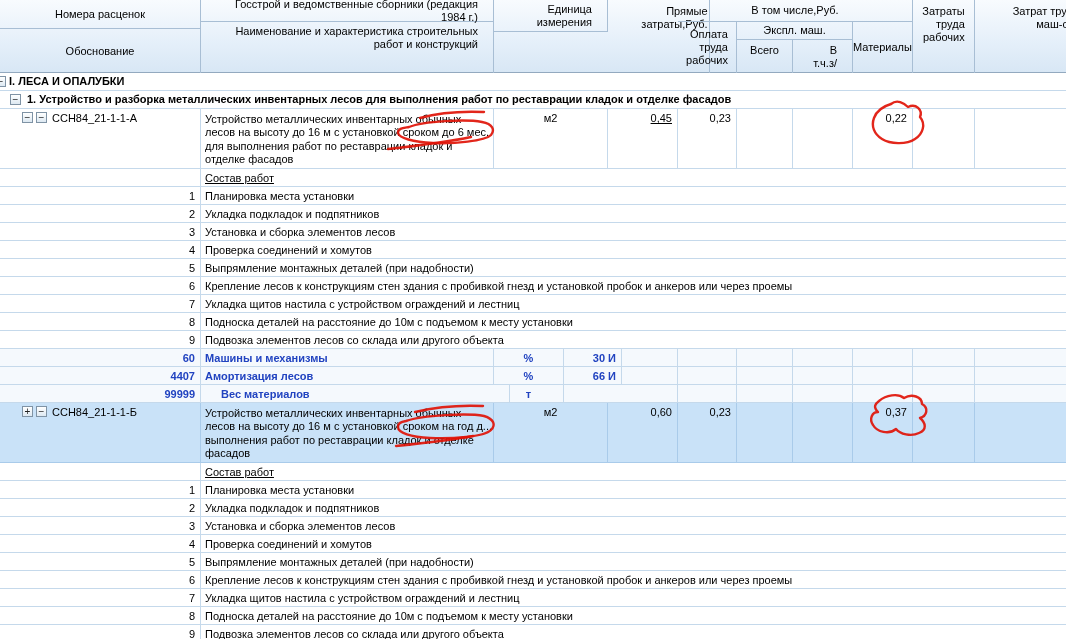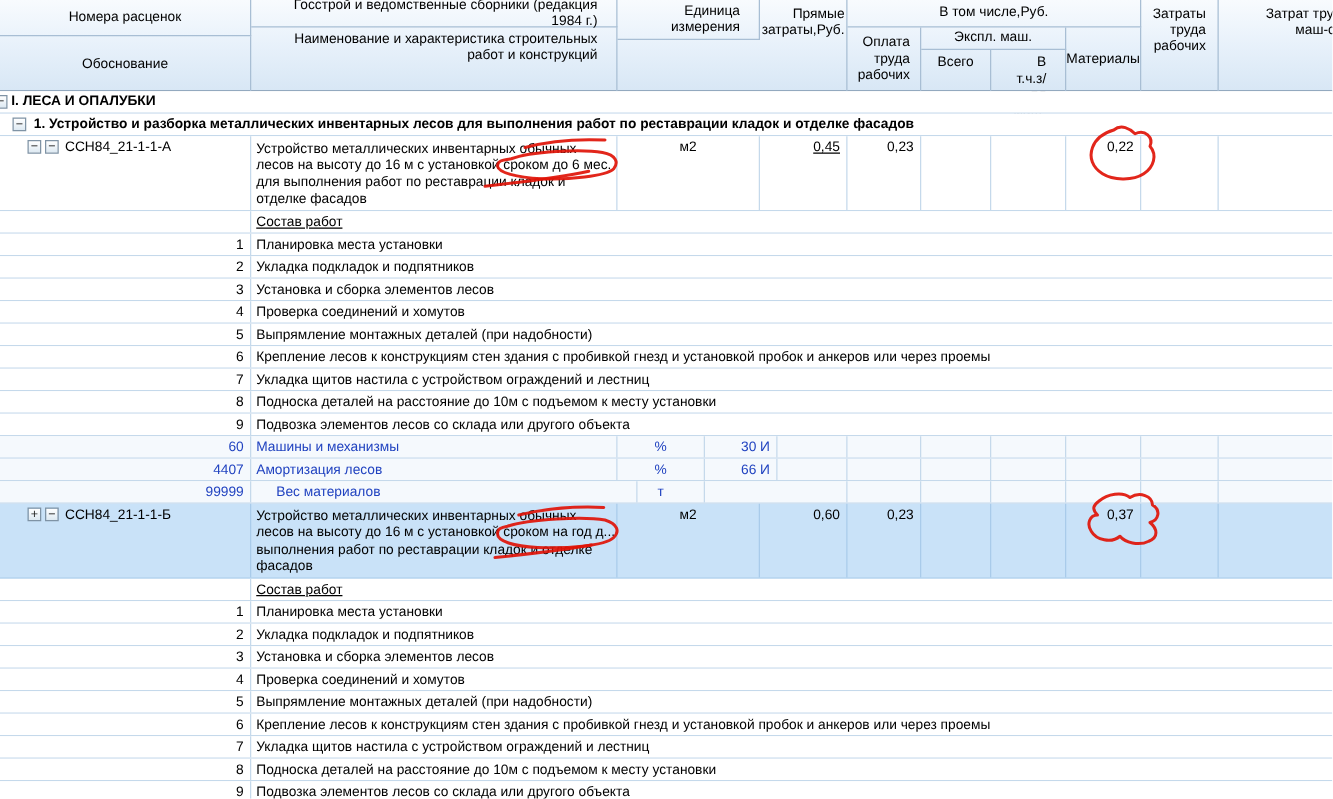--- a/index.html
+++ b/index.html
@@ -18,21 +18,21 @@
       font-size:11px;line-height:13px;padding:0 15px;}
   .hb{border-bottom:1px solid var(--header-border);}
   .ht{align-items:flex-start;padding-top:5px;}
   
   .body{position:absolute;left:0;top:73px;width:1066px;}
   .row{position:relative;width:1066px;height:18px;box-sizing:border-box;
        border-bottom:1px solid var(--grid);background:#fff;}
   .row.rate{height:60px;}
   .row.sel{background:var(--selected-row);border-bottom-color:var(--grid-sel);}
   .row.sel .cell{border-right-color:var(--grid-sel);}
-  .row.resource{background:var(--resource-bg);color:var(--resource-text);}
+  .row.resource{background:var(--resource-bg);color:var(--resource-text);font-weight:bold;}
   .row.bold{font-weight:bold;}
   .cell{position:absolute;top:0;height:100%;box-sizing:border-box;
         border-right:1px solid var(--grid);display:flex;align-items:center;overflow:hidden;}
   .cell.nb{border-right:none;}
   .tl{justify-content:flex-start;padding-left:4px;}
   .tr{justify-content:flex-end;padding-right:5px;}
   .tc{justify-content:center;}
   .top{align-items:flex-start;padding-top:3px;}
   .desc{display:block;padding:2px 0 0 4px;line-height:13.5px;white-space:nowrap;}
   .underline{text-decoration:underline;}
@@ -50,21 +50,21 @@
 <body>
 
 <div class="app">
 
   <div class="header">
     <div class="hc hb" style="left:0;top:0;width:201px;height:29px">Номера расценок</div>
     <div class="hc" style="left:0;top:29px;width:201px;height:44px">Обоснование</div>
     <div class="hc hb" style="left:201px;top:0;width:293px;height:22px">Госстрой и ведомственные сборники (редакция 1984 г.)</div>
     <div class="hc ht" style="left:201px;top:22px;width:293px;height:51px;padding-top:3px">Наименование и характеристика строительных работ и конструкций</div>
     <div class="hc hb" style="left:494px;top:0;width:114px;height:32px">Единица измерения</div>
-    <div class="hc ht" style="left:608px;top:0;width:70px;height:73px">Прямые затраты,Руб.</div>
+    <div class="hc ht" style="left:640px;top:0;width:70px;height:73px">Прямые затраты,Руб.</div>
     <div class="hc hb" style="left:678px;top:0;width:235px;height:22px">В том числе,Руб.</div>
     <div class="hc" style="left:678px;top:22px;width:59px;height:51px">Оплата труда рабочих</div>
     <div class="hc hb" style="left:737px;top:22px;width:116px;height:18px">Экспл. маш.</div>
     <div class="hc ht" style="left:737px;top:40px;width:56px;height:33px;padding-top:4px">Всего</div>
     <div class="hc ht" style="left:793px;top:40px;width:60px;height:33px;padding-top:4px">В т.ч.з/пл маш-тов</div>
     <div class="hc" style="left:853px;top:22px;width:60px;height:51px">Материалы</div>
     <div class="hc ht" style="left:913px;top:0;width:62px;height:73px">Затраты труда рабочих</div>
     <div class="hc ht nb" style="left:975px;top:0;width:120px;height:73px">Затрат труда маш-сто</div>
   </div>
 

